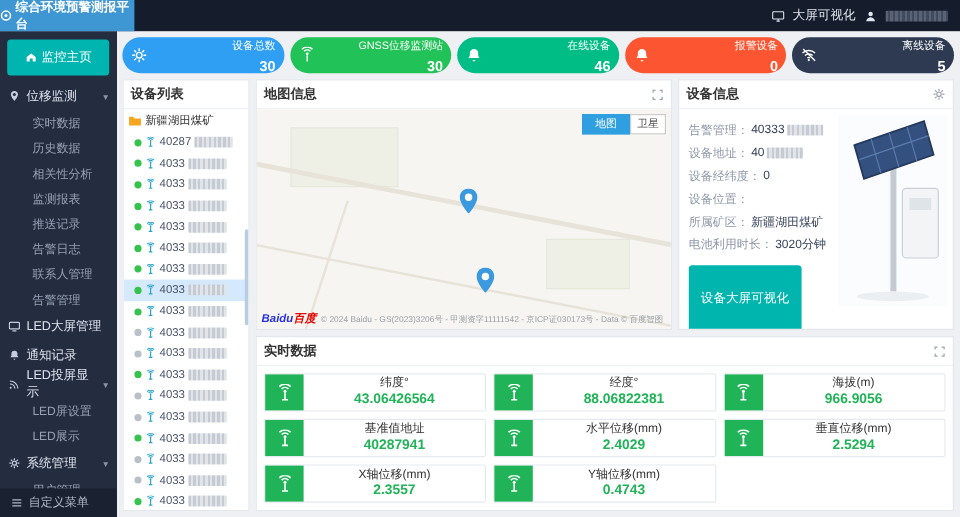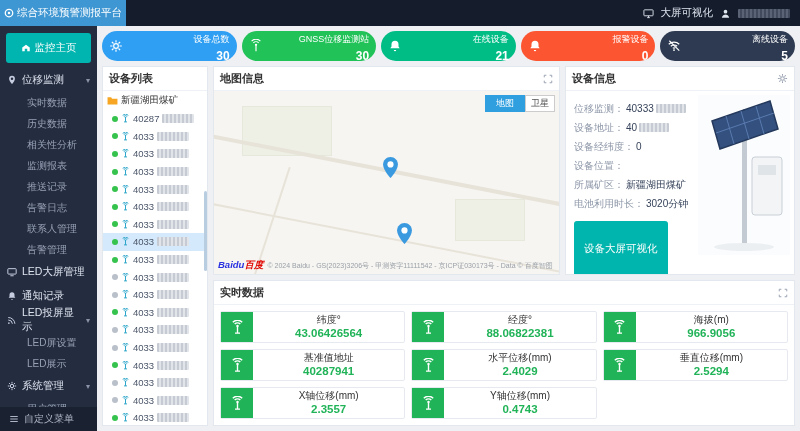--- a/index.html
+++ b/index.html
@@ -1,20 +1,20 @@
 <!DOCTYPE html>
 <html><head>
 <meta charset="utf-8">
 <style>
   *{margin:0;padding:0;box-sizing:border-box}
   html,body{width:800px;height:431px;overflow:hidden;font-family:"Liberation Sans","DejaVu Sans",sans-serif;background:#eef0f4}
 
   
   .header{position:fixed;top:0;left:0;right:0;height:26px;background:#151c2c;display:flex;align-items:center;z-index:20}
-  .logo{width:126px;height:100%;background:#3e96d2;color:#fff;font-size:10.5px;font-weight:normal;display:flex;align-items:center;justify-content:center;gap:3px}
+  .logo{width:112px;height:100%;background:#3e96d2;color:#fff;font-size:10.5px;font-weight:bold;display:flex;align-items:center;justify-content:center;gap:3px}
   .header-right{margin-left:auto;display:flex;align-items:center;gap:7px;padding-right:10px;color:#dfe5ef;font-size:10.5px}
   .blur{display:inline-block;height:9px;border-radius:1px;background:repeating-linear-gradient(90deg,#c6cbd3 0 2px,#e1e5ea 2px 4px)}
   .hdr-blur{width:52px;background:repeating-linear-gradient(90deg,#5a6376 0 2px,#424b5e 2px 4px)}
 
   
   .sidebar{position:fixed;top:26px;left:0;bottom:0;width:97px;background:#242c3f;color:#cfd6e4;z-index:10}
   .s-home{margin:7px 6px 5px;background:#00b5b0;border-radius:3px;height:30px;display:flex;align-items:center;justify-content:center;gap:4px;color:#fff;font-size:10.5px;cursor:pointer}
   .s-parent{height:24px;display:flex;align-items:center;gap:5px;padding:0 7px;color:#dde3ee;font-size:10.5px;cursor:pointer}
   .s-parent .chev{margin-left:auto;font-size:8px;color:#8a93a8}
   .s-child{height:21px;display:flex;align-items:center;padding-left:27px;color:#97a1b5;font-size:10px;cursor:pointer}
@@ -272,21 +272,21 @@
       </span>
       <span class="txt"><span class="lbl">GNSS位移监测站</span><br><span class="val">30</span></span>
     </div>
     <div class="stat c3">
       <span class="sico">
         <svg width="14" height="14" viewBox="0 0 24 24">
             <path d="M12 3a6 6 0 00-6 6v4l-2 3h16l-2-3V9a6 6 0 00-6-6z" fill="#fff"></path>
             <path d="M10 19a2 2 0 004 0z" fill="#fff"></path>
           </svg>
       </span>
-      <span class="txt"><span class="lbl">在线设备</span><br><span class="val">21</span></span>
+      <span class="txt"><span class="lbl">在线设备</span><br><span class="val">46</span></span>
     </div>
     <div class="stat c4">
       <span class="sico">
         <svg width="14" height="14" viewBox="0 0 24 24">
             <path d="M12 3a6 6 0 00-6 6v4l-2 3h16l-2-3V9a6 6 0 00-6-6z" fill="#fff"></path>
             <path d="M10 19a2 2 0 004 0z" fill="#fff"></path>
           </svg>
       </span>
       <span class="txt"><span class="lbl">报警设备</span><br><span class="val">0</span></span>
     </div>
@@ -647,21 +647,21 @@
                     <circle cx="12" cy="12" r="4"></circle>
                     <path d="M12 2v4M12 18v4M2 12h4M18 12h4M4.9 4.9l2.8 2.8M16.3 16.3l2.8 2.8M19.1 4.9l-2.8 2.8M7.7 16.3l-2.8 2.8"></path>
                   </g>
                 </svg>
             </span>
           </div>
           <div class="info-body">
             <div>
 
                 <div class="inf-row">
-                  <span class="l">位移监测：</span>
+                  <span class="l">告警管理：</span>
                   <span class="v">40333</span>
                   <span class="blur inf-blur on"></span>
                 </div>
 
                 <div class="inf-row">
                   <span class="l">设备地址：</span>
                   <span class="v">40</span>
                   <span class="blur inf-blur on"></span>
                 </div>
 

